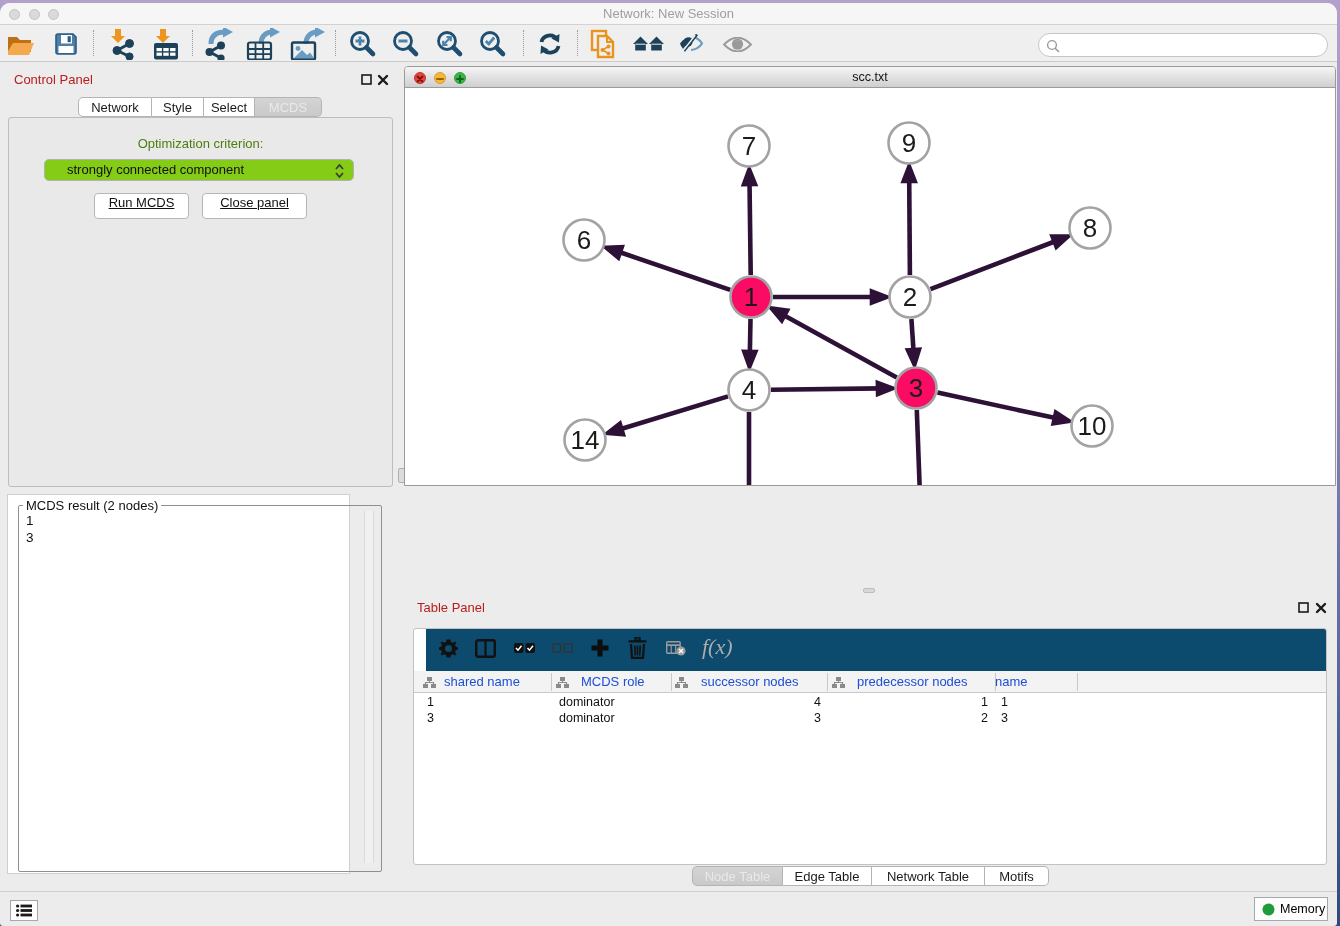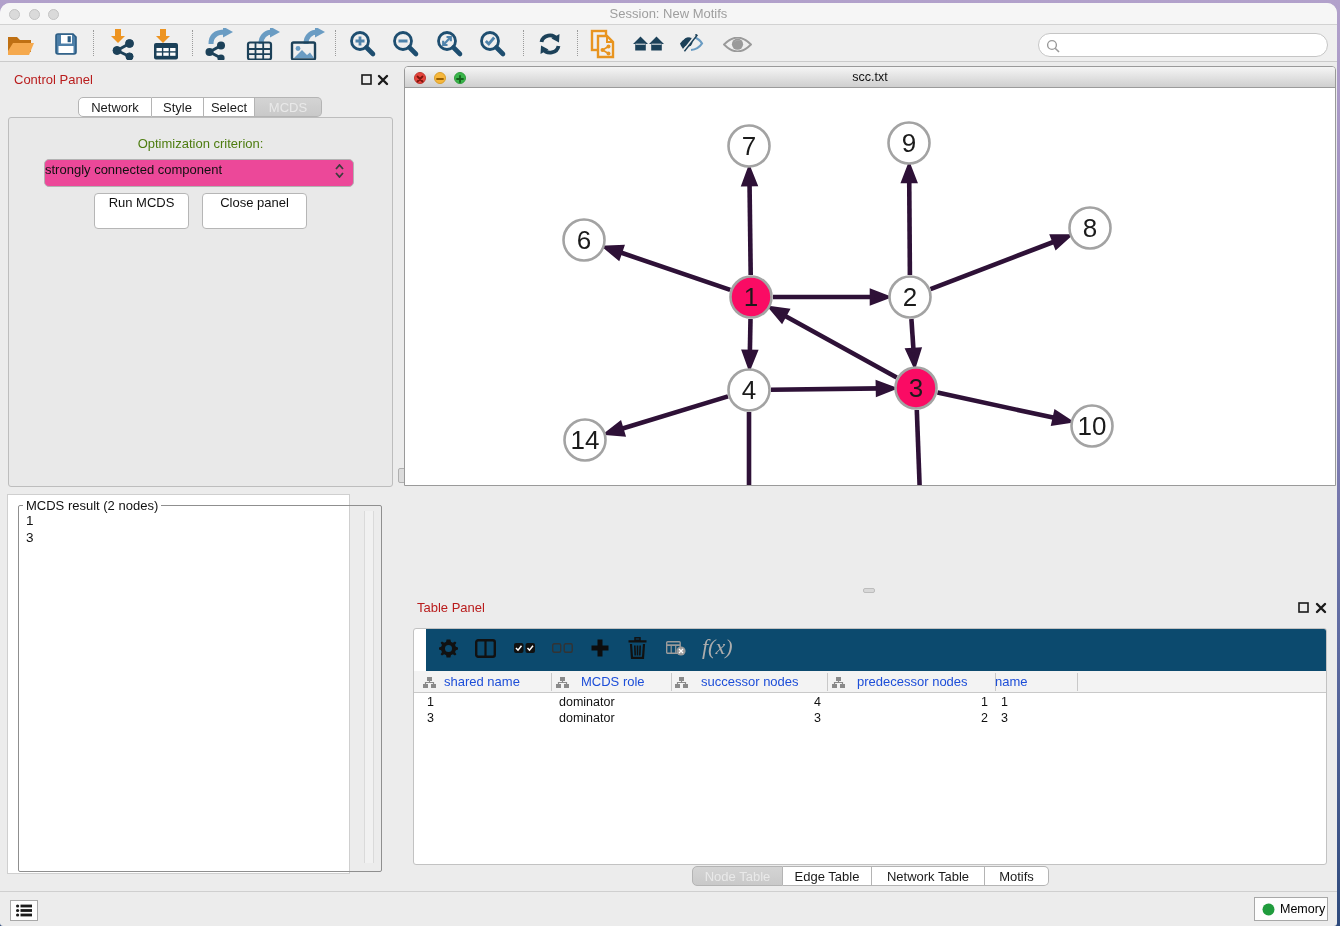--- a/index.html
+++ b/index.html
@@ -17,22 +17,22 @@
 #search { position:absolute; left:1038px; top:8px; width:290px; height:24px; background:#fff; border:1px solid #c5c5c5; border-radius:12px; }
 
 .paneltitle { font-size:13px; color:#b91c1c; }
 .tabrow { position:absolute; display:flex; }
 .tab { height:20px; line-height:19px; font-size:13px; text-align:center; background:#fff; border:1px solid #b4b4b4; border-left:none; color:#1a1a1a; }
 .tab.first { border-left:1px solid #b4b4b4; border-radius:5px 0 0 5px; }
 .tab.last { border-radius:0 5px 5px 0; }
 .tab.sel { background:linear-gradient(#d4d4d4,#c9c9c9); color:#e9e9e9; }
 #tabpanel { position:absolute; left:8px; top:114px; width:385px; height:370px; background:#e9e9e9; border:1px solid #bdbdbd; border-radius:3px; }
 #optlabel { position:absolute; left:0; top:133px; width:401px; text-align:center; font-size:13px; color:#4d7c0f; }
-#dropdown { position:absolute; left:44px; top:156px; width:310px; height:28px; background:#ec4899; border:1px solid #b2b2b2; border-radius:5px; font-size:13px; line-height:20px; color:#111; padding-left:0; }
-.btn { position:absolute; height:36px; background:#fff; border:1px solid #b6b6b6; border-radius:4px; font-size:13px; line-height:17px; text-align:center; color:#111; }
+#dropdown { position:absolute; left:44px; top:156px; width:310px; height:22px; background:#84cc16; border:1px solid #b2b2b2; border-radius:5px; font-size:13px; line-height:20px; color:#111; padding-left:22px; }
+.btn { position:absolute; height:26px; background:#fff; border:1px solid #b6b6b6; border-radius:4px; font-size:13px; line-height:17px; text-align:center; color:#111;text-decoration:underline; }
 #resultpanel { position:absolute; left:7px; top:491px; width:343px; height:380px; background:#fff; border:1px solid #cfcfcf; }
 #groupbox { position:absolute; left:10px; top:10px; width:364px; height:367px; border:1px solid #8f8f8f; border-radius:2px; }
 #grouplabel { position:absolute; left:4px; top:-8px; background:#fff; padding:0 3px; font-size:13px; color:#111; }
 #resulttext { position:absolute; left:7px; top:6px; font-size:13.5px; color:#111; line-height:17px; }
 #resscroll { position:absolute; right:7px; top:5px; width:10px; height:352px; background:#f1f1f1; border-left:1px solid #dadada; border-right:1px solid #dadada; }
 
 #netwin { position:absolute; left:404px; top:63px; width:932px; height:420px; background:#fff; border:1px solid #9a9a9a; border-radius:4px 4px 0 0; overflow:hidden; }
 #nettitle { position:absolute; left:0; top:0; width:100%; height:21px; background:linear-gradient(#f5f5f5,#cfcfcf); border-bottom:1px solid #9b9b9b; text-align:center; font-size:12.5px; line-height:20px; color:#111; }
 .tlc { position:absolute; top:5px; width:12px; height:12px; border-radius:50%; }
 
@@ -47,21 +47,21 @@
 #listbtn { position:absolute; left:10px; top:897px; width:28px; height:21px; background:#fdfdfd; border:1px solid #a8a8a8; }
 #membtn { position:absolute; left:1254px; top:894px; width:74px; height:24px; background:#fdfdfd; border:1px solid #a8a8a8; font-size:13px; }
 </style>
 </head>
 <body>
 <div id="win">
   <div id="titlebar">
     <div class="tl" style="left:9px;"></div>
     <div class="tl" style="left:28.5px;"></div>
     <div class="tl" style="left:48px;"></div>
-    <div id="wintitle">Session: New Motifs</div>
+    <div id="wintitle">Network: New Session</div>
   </div>
   <div id="toolbar">
 
     <svg class="abs" style="left:7px;top:7px;" width="28" height="25" viewBox="0 0 28 25">
       <path d="M1,5 L10,5 L13,8 L24,8 L24,20 L1,20 Z" fill="#bf7013"></path>
       <path d="M6,11 L27,11 L22,23 L1,23 L1,19 Z" fill="#f5a94e"></path>
     </svg>
 
     <svg class="abs" style="left:54px;top:7px;" width="24" height="24" viewBox="0 0 24 24">
       <path d="M2,4 Q2,2 4,2 L19,2 L22,5 L22,20 Q22,22 20,22 L4,22 Q2,22 2,20 Z" fill="#4d7fa8" stroke="#2b5c83" stroke-width="1.6"></path>

